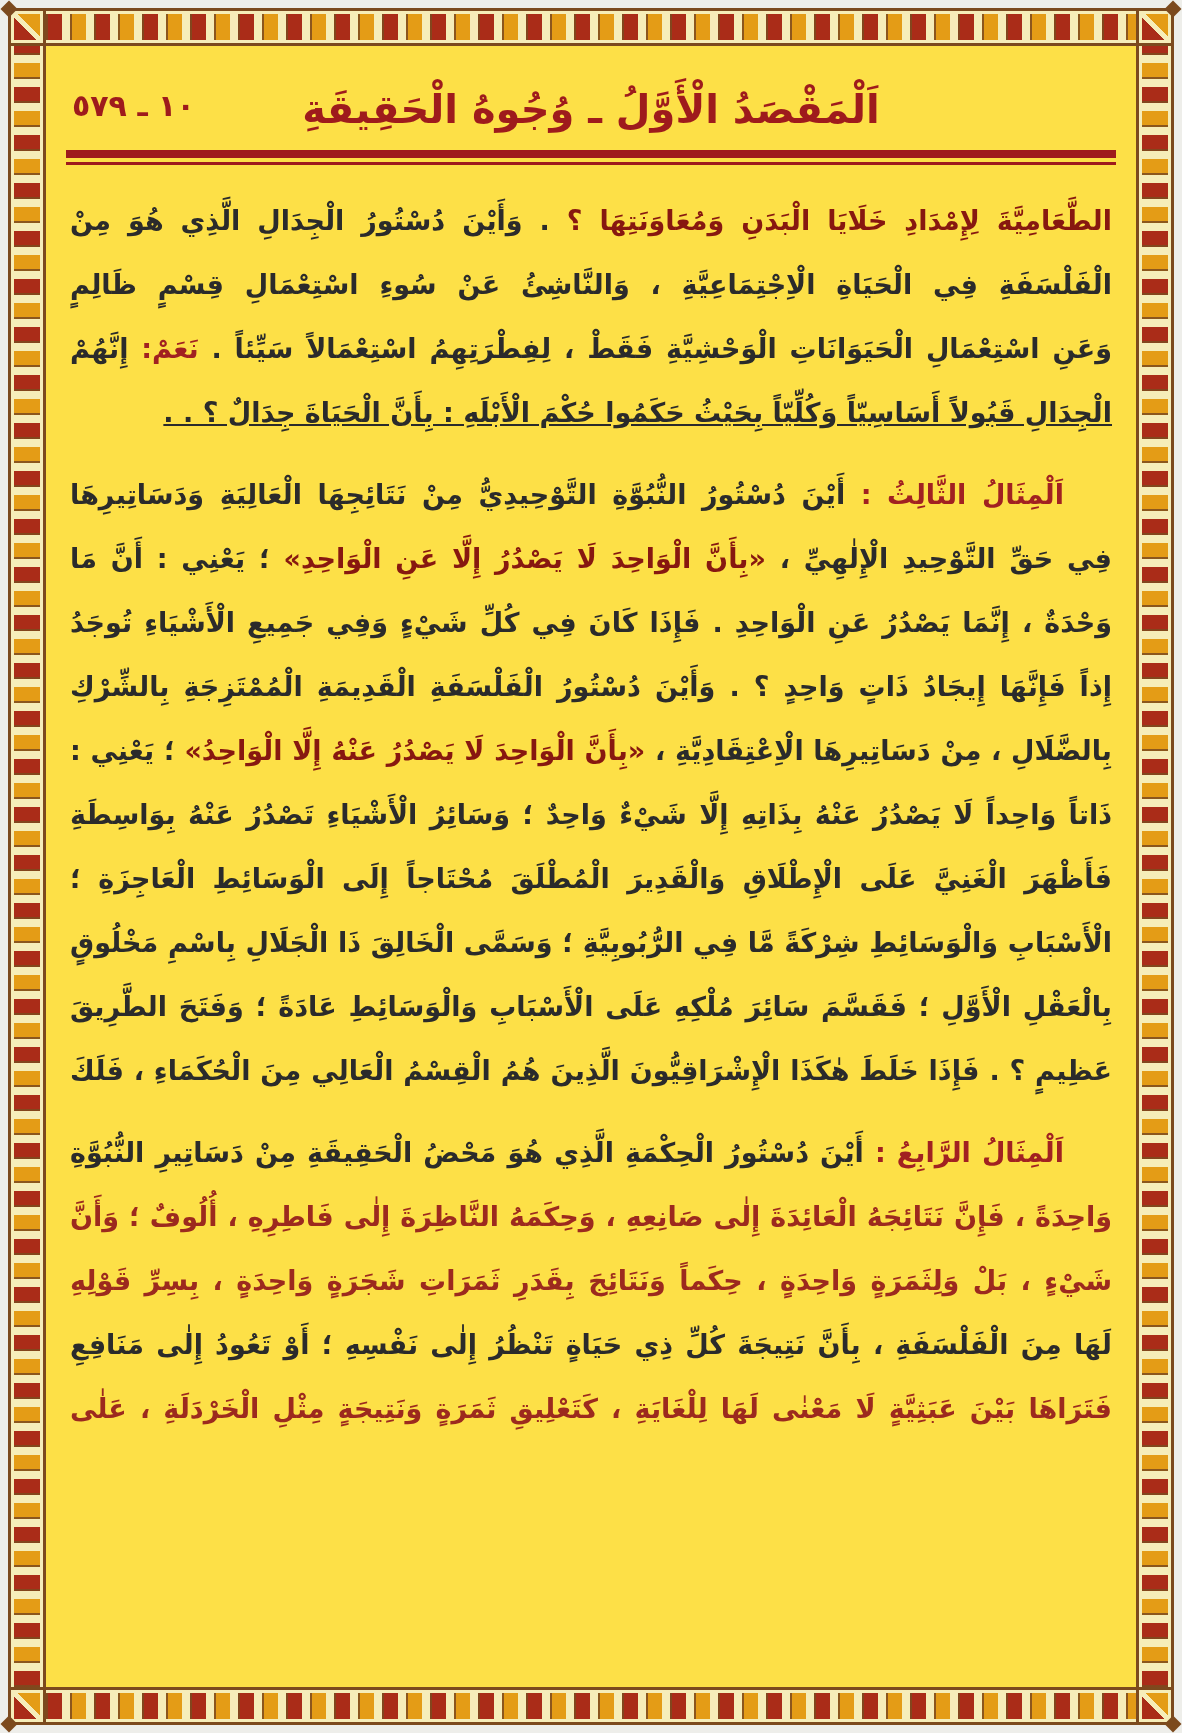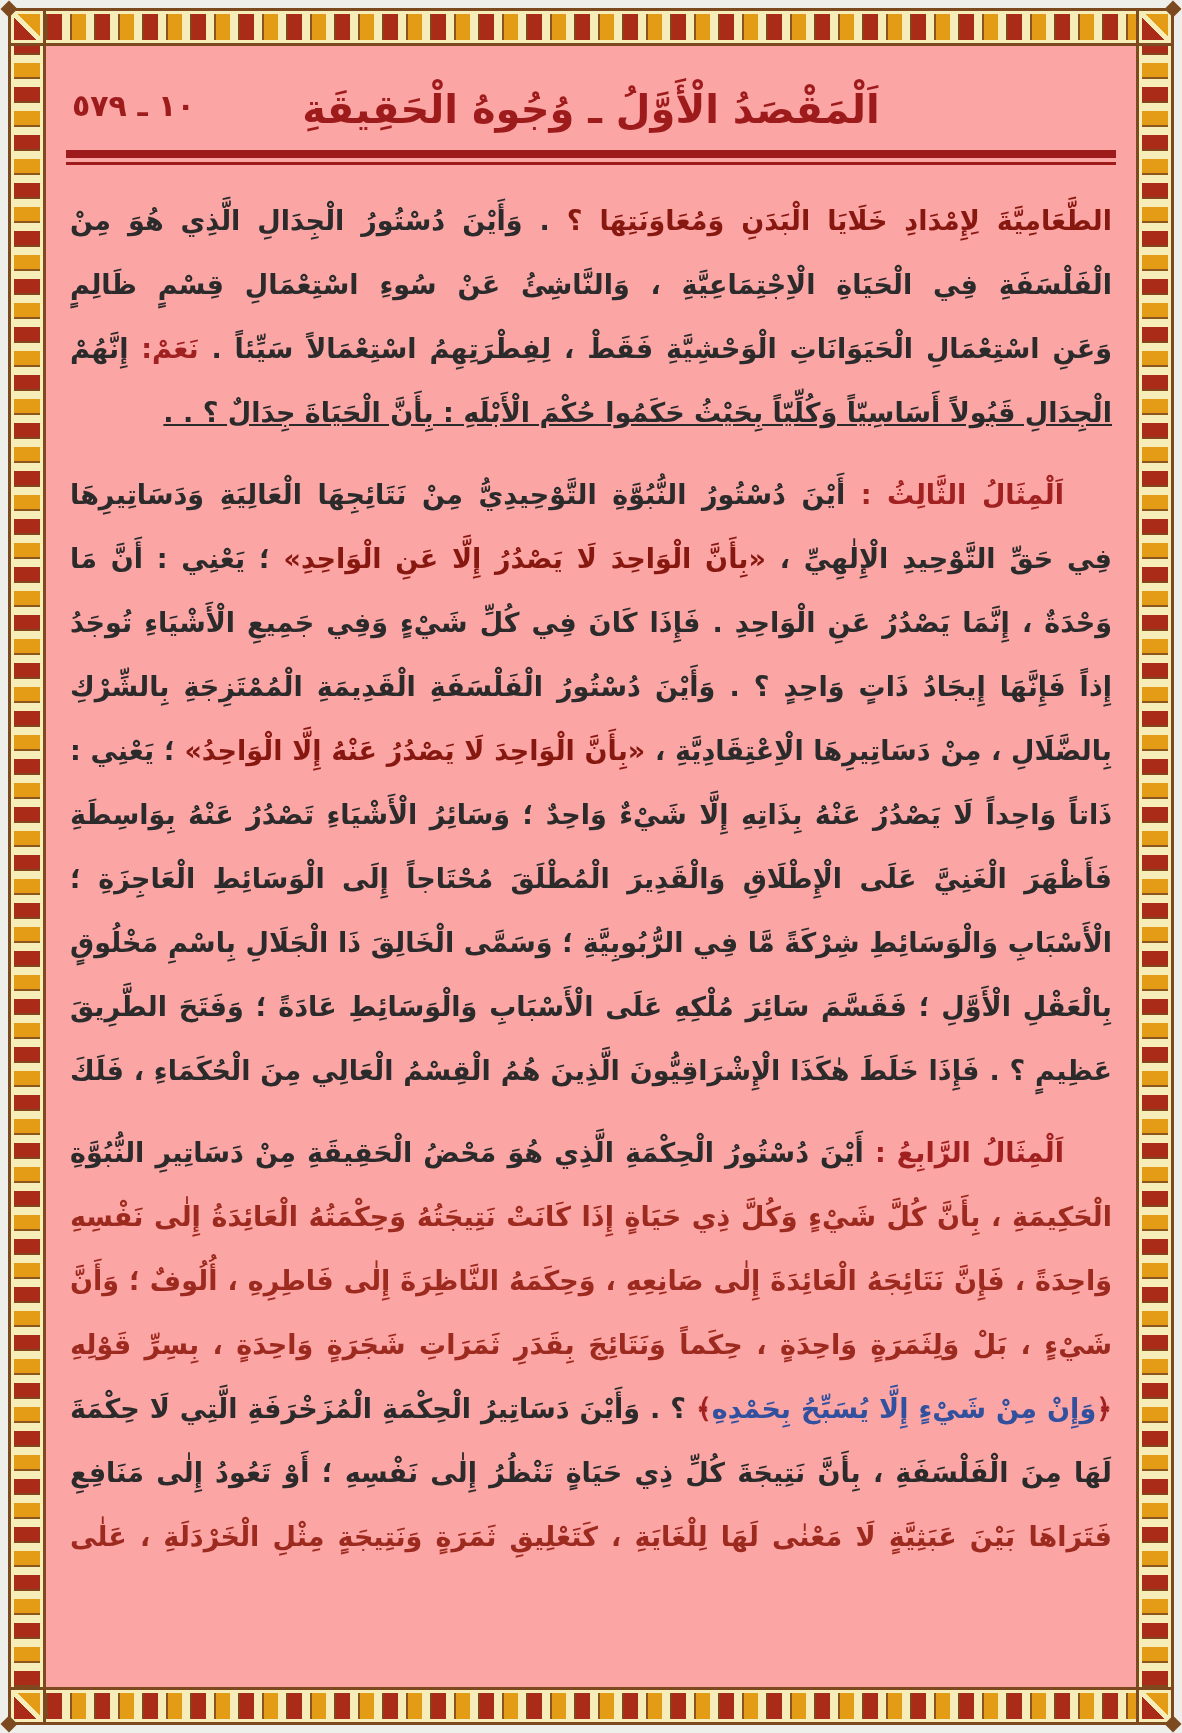--- a/index.html
+++ b/index.html
@@ -7,21 +7,21 @@
   body {
     background: #eeeeea;
     font-family: "DejaVu Sans", sans-serif;
     overflow: hidden;
   }
   .page-wrap { position: relative; width: 1182px; height: 1733px; }
 
   
   .frame {
     position: absolute; inset: 8px;
-    background: #fca5a5;
+    background: #fde047;
   }
   .strip { position: absolute; }
   .strip.h {
     left: 38px; right: 38px; height: 38px;
     border-top: 3px solid #7c4a1e; border-bottom: 3px solid #7c4a1e;
     background-image:
       repeating-linear-gradient(90deg, rgba(124,74,30,0.85) 0 2px, rgba(0,0,0,0) 2px 24px),
       repeating-linear-gradient(90deg, #aa2c18 0 16px, #f6edb9 16px 24px, #e49c16 24px 40px, #f6edb9 40px 48px);
     box-shadow: inset 0 3px 0 #f6edb9, inset 0 -3px 0 #f6edb9;
   }
@@ -127,24 +127,22 @@
             <div class="text-line"><span class="run-body">إِذاً فَإِنَّهَا إِيجَادُ ذَاتٍ وَاحِدٍ ؟ . وَأَيْنَ دُسْتُورُ الْفَلْسَفَةِ الْقَدِيمَةِ الْمُمْتَزِجَةِ بِالشِّرْكِ وَالْمُحْتَرِفَةِ</span></div>
             <div class="text-line"><span class="run-body">بِالضَّلَالِ ، مِنْ دَسَاتِيرِهَا الْاِعْتِقَادِيَّةِ ، </span><span class="run-maroon">«بِأَنَّ الْوَاحِدَ لَا يَصْدُرُ عَنْهُ إِلَّا الْوَاحِدُ»</span><span class="run-body"> ؛ يَعْنِي : أَنَّ</span></div>
             <div class="text-line"><span class="run-body">ذَاتاً وَاحِداً لَا يَصْدُرُ عَنْهُ بِذَاتِهِ إِلَّا شَيْءٌ وَاحِدٌ ؛ وَسَائِرُ الْأَشْيَاءِ تَصْدُرُ عَنْهُ بِوَاسِطَةِ الْوَسَائِطِ .</span></div>
             <div class="text-line"><span class="run-body">فَأَظْهَرَ الْغَنِيَّ عَلَى الْإِطْلَاقِ وَالْقَدِيرَ الْمُطْلَقَ مُحْتَاجاً إِلَى الْوَسَائِطِ الْعَاجِزَةِ ؛ فَأَعْطَى جَمِيعَ</span></div>
             <div class="text-line"><span class="run-body">الْأَسْبَابِ وَالْوَسَائِطِ شِرْكَةً مَّا فِي الرُّبُوبِيَّةِ ؛ وَسَمَّى الْخَالِقَ ذَا الْجَلَالِ بِاسْمِ مَخْلُوقٍ مُسَمًّى</span></div>
             <div class="text-line"><span class="run-body">بِالْعَقْلِ الْأَوَّلِ ؛ فَقَسَّمَ سَائِرَ مُلْكِهِ عَلَى الْأَسْبَابِ وَالْوَسَائِطِ عَادَةً ؛ وَفَتَحَ الطَّرِيقَ لِشِرْكٍ</span></div>
             <div class="text-line"><span class="run-body">عَظِيمٍ ؟ . فَإِذَا خَلَطَ هٰكَذَا الْإِشْرَاقِيُّونَ الَّذِينَ هُمُ الْقِسْمُ الْعَالِي مِنَ الْحُكَمَاءِ ، فَلَكَ أَنْ تَقِيسَ</span></div>
           </div>
           <div class="paragraph">
             <div class="text-line indent"><span class="run-red">اَلْمِثَالُ الرَّابِعُ : </span><span class="run-body">أَيْنَ دُسْتُورُ الْحِكْمَةِ الَّذِي هُوَ مَحْضُ الْحَقِيقَةِ مِنْ دَسَاتِيرِ النُّبُوَّةِ</span></div>
-            <div class="text-line"><span class="run-brick">الْحَكِيمَةِ ، بِأَنَّ كُلَّ شَيْءٍ وَكُلَّ ذِي حَيَاةٍ إِذَا كَانَتْ نَتِيجَتُهُ وَحِكْمَتُهُ الْعَائِدَةُ إِلٰى نَفْسِهِ</span></div>
             <div class="text-line"><span class="run-brick">وَاحِدَةً ، فَإِنَّ نَتَائِجَهُ الْعَائِدَةَ إِلٰى صَانِعِهِ ، وَحِكَمَهُ النَّاظِرَةَ إِلٰى فَاطِرِهِ ، أُلُوفٌ ؛ وَأَنَّ لِكُلِّ</span></div>
             <div class="text-line"><span class="run-brick">شَيْءٍ ، بَلْ وَلِثَمَرَةٍ وَاحِدَةٍ ، حِكَماً وَنَتَائِجَ بِقَدَرِ ثَمَرَاتِ شَجَرَةٍ وَاحِدَةٍ ، بِسِرِّ قَوْلِهِ تَعَالٰى :</span></div>
-            <div class="text-line"><span class="run-ornament">﴿</span><span class="run-blue">وَإِنْ مِنْ شَيْءٍ إِلَّا يُسَبِّحُ بِحَمْدِهِ</span><span class="run-ornament">﴾</span><span class="run-body"> ؟ . وَأَيْنَ دَسَاتِيرُ الْحِكْمَةِ الْمُزَخْرَفَةِ الَّتِي لَا حِكْمَةَ</span></div>
             <div class="text-line"><span class="run-body">لَهَا مِنَ الْفَلْسَفَةِ ، بِأَنَّ نَتِيجَةَ كُلِّ ذِي حَيَاةٍ تَنْظُرُ إِلٰى نَفْسِهِ ؛ أَوْ تَعُودُ إِلٰى مَنَافِعِ الْإِنْسَانِ ؛</span></div>
             <div class="text-line"><span class="run-brick">فَتَرَاهَا بَيْنَ عَبَثِيَّةٍ لَا مَعْنٰى لَهَا لِلْغَايَةِ ، كَتَعْلِيقِ ثَمَرَةٍ وَنَتِيجَةٍ مِثْلِ الْخَرْدَلَةِ ، عَلٰى شَجَرَةٍ</span></div>
           </div>
         </div>
     </div>
   </div>
 
 </div>
 
 </body></html>

